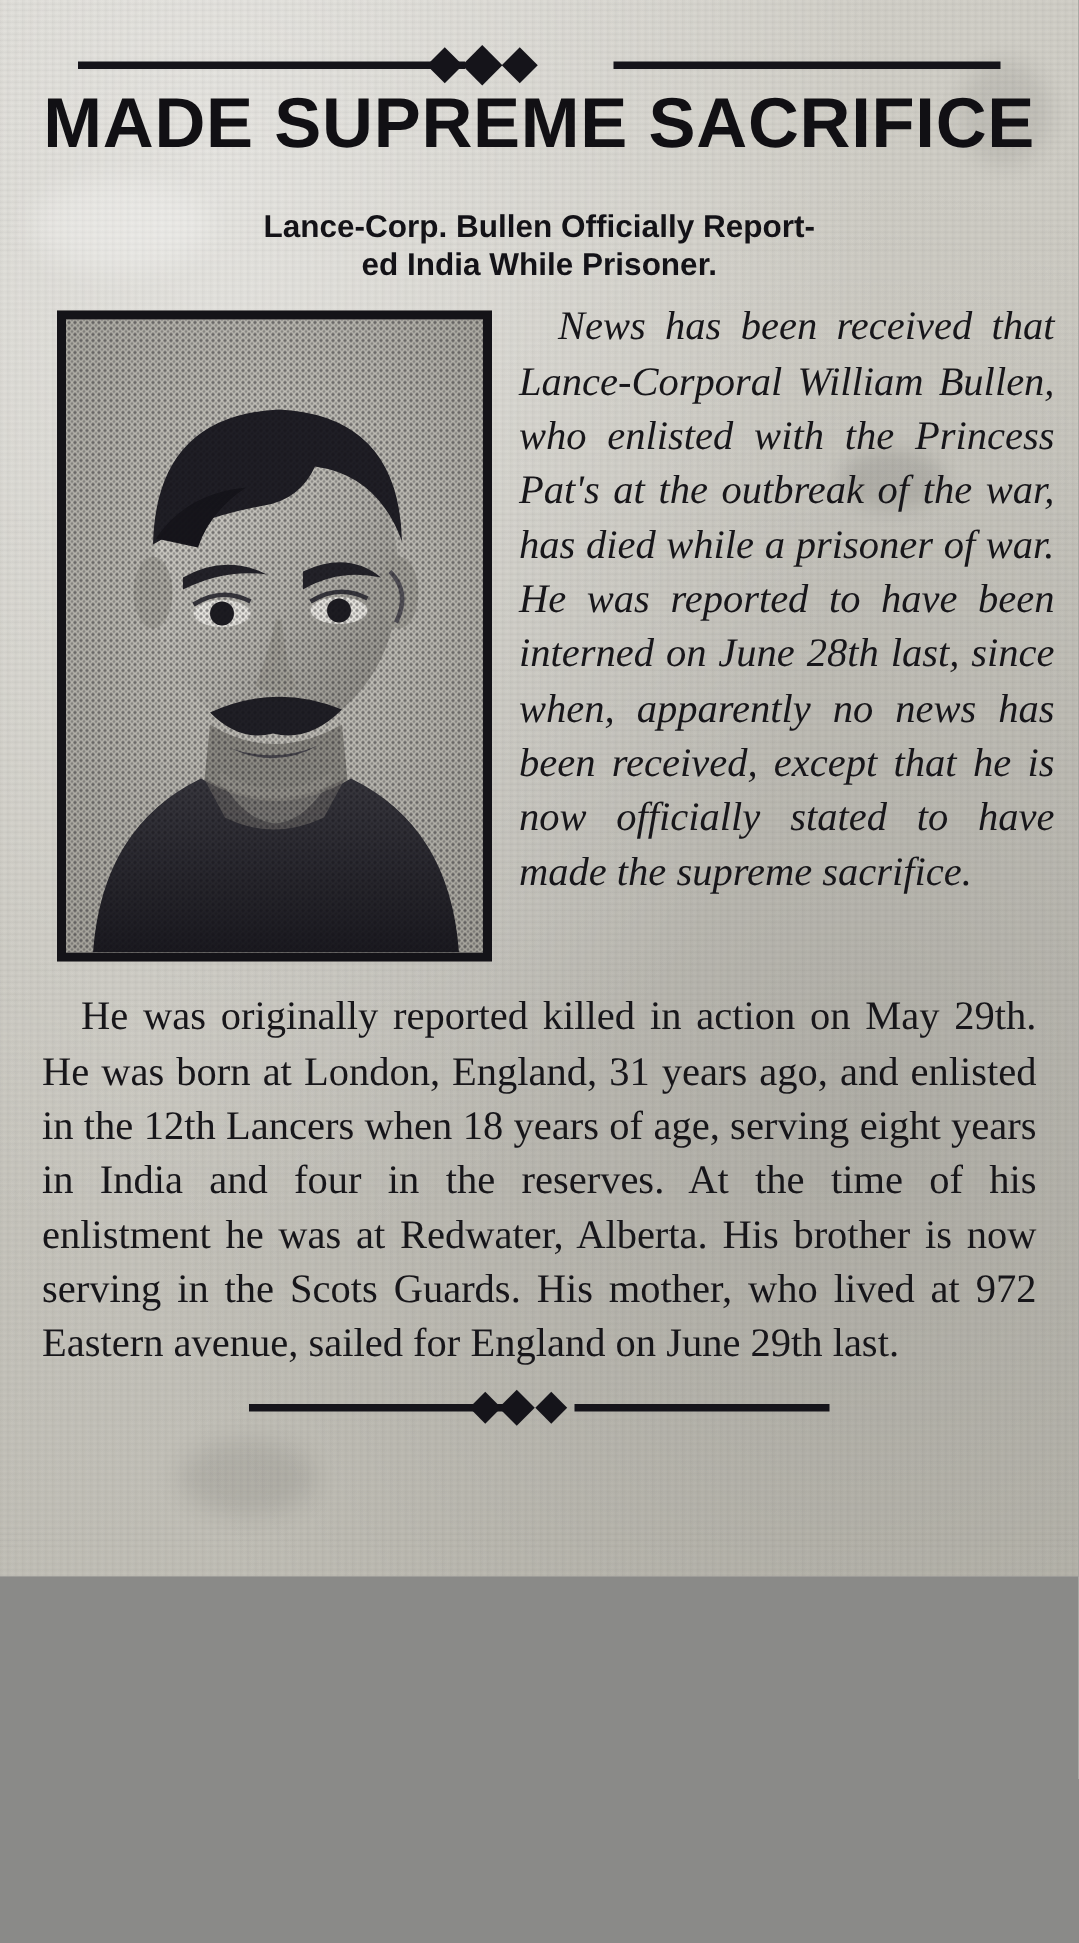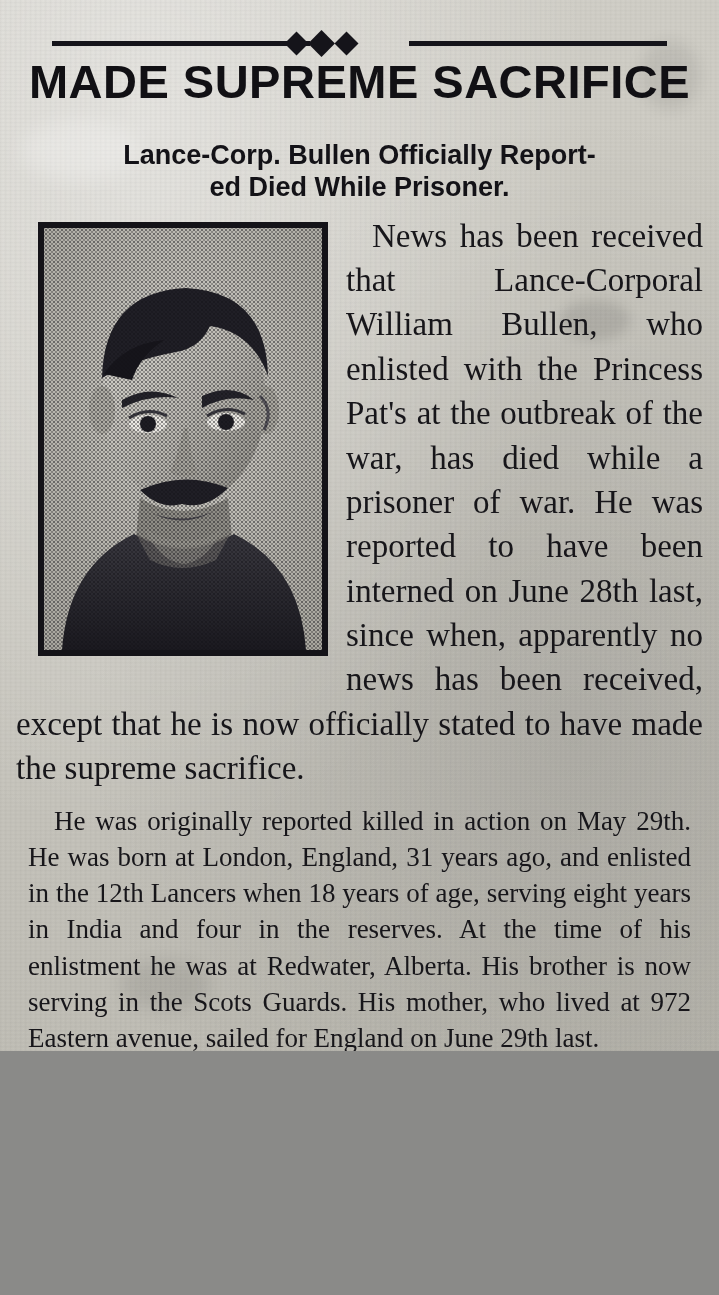--- a/index.html
+++ b/index.html
@@ -100,36 +100,37 @@
     line-height: 1.02;
     letter-spacing: 0.5px;
     text-align: center;
     margin: 2px 0 0 0;
     color: #111014;
     white-space: nowrap;
   }
   .subhead {
     font-family: "Liberation Sans", sans-serif;
     font-weight: bold;
-    font-size: 27px;
+    font-size: 21px;
     line-height: 1.18;
     text-align: center;
     margin: 34px 8px 0 8px;
     color: #131217;
   }
   .subhead .l2 { display: block; }
 
   
   .body-text {
     font-family: "Liberation Serif", serif;
-    font-size: 33px;
+    font-size: 27px;
     line-height: 1.345;
     text-align: justify;
     color: #17161a;
     margin-top: 10px;
+    font-style: italic;
   }
   .body-text p {
     margin: 0;
     text-align: justify;
     text-justify: inter-word;
   }
   .indent { text-indent: 26px; }
 
   
   .portrait {
@@ -186,21 +187,21 @@
       <div class="bar right"></div>
       <div class="dia d1"></div>
       <div class="dia d2"></div>
       <div class="dia d3"></div>
     </div>
 
     <div class="headline">MADE SUPREME SACRIFICE</div>
 
     <div class="subhead">
       <span class="l1">Lance-Corp. Bullen Officially Report-</span>
-      <span class="l2">ed Died While Prisoner.</span>
+      <span class="l2">ed India While Prisoner.</span>
     </div>
 
     <div class="body-text clearfix">
 
       <div class="portrait">
         <div class="face-layer">
           <svg viewBox="0 0 278 422" preserveAspectRatio="none">
             <defs>
               <radialGradient id="bg" cx="50%" cy="40%" r="75%">
                 <stop offset="0%" stop-color="#cfcdc6"></stop>

